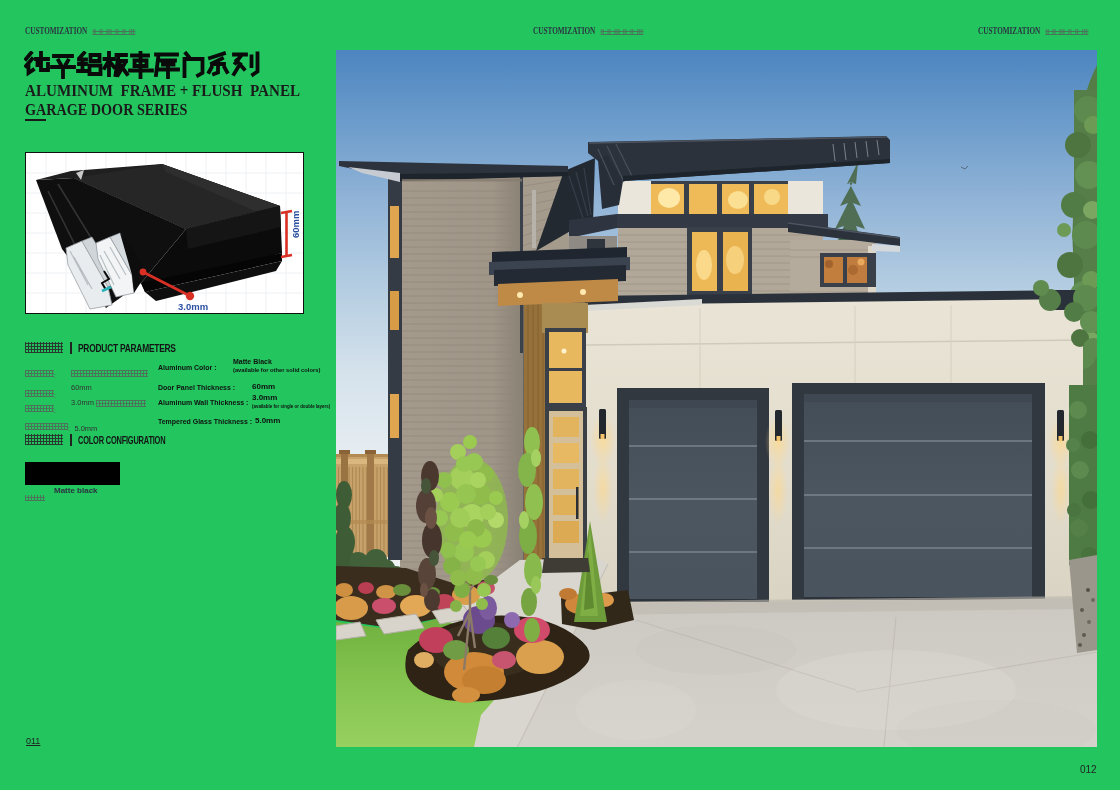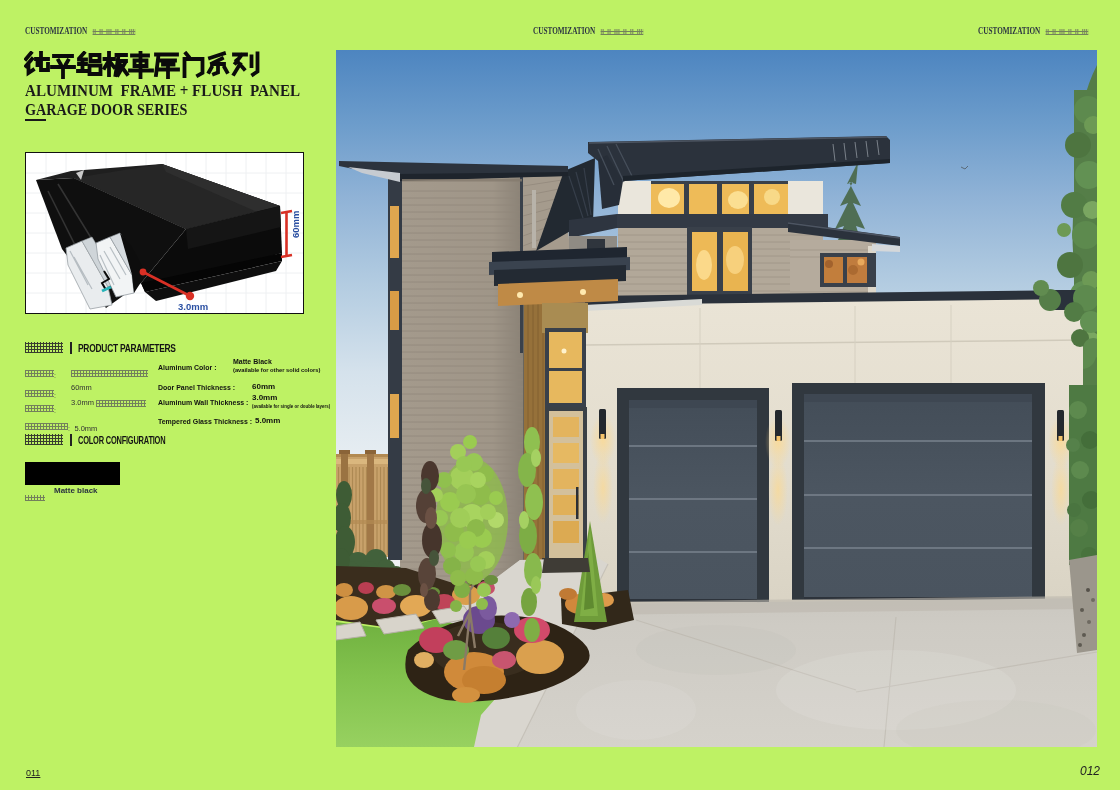--- a/index.html
+++ b/index.html
@@ -1,16 +1,16 @@
 <!DOCTYPE html>
 <html><head>
 <meta charset="utf-8">
 <style>
 html,body{margin:0;padding:0;background:#fff;}
-#page{position:relative;width:1120px;height:790px;background:#bef264;overflow:hidden;
+#page{position:relative;width:1120px;height:790px;background:#22c55e;overflow:hidden;
   font-family:"Liberation Sans",sans-serif;}
 .abs{position:absolute;}
 .hdr{font-family:"Liberation Serif",serif;font-weight:bold;font-size:9.5px;
   color:#2c3542;white-space:nowrap;transform:scaleX(.76);transform-origin:0 0;}
 .cn{display:inline-block;vertical-align:middle;opacity:.9;
   background:repeating-linear-gradient(90deg,#2a2a2a 0,#2a2a2a 1px,transparent 1px,transparent 3px),
   repeating-linear-gradient(0deg,#2a2a2a 0,#2a2a2a 1px,transparent 1px,transparent 3px);}
 .cng{opacity:.75;background:repeating-linear-gradient(90deg,#5a5a5a 0,#5a5a5a 1px,transparent 1px,transparent 3px),
   repeating-linear-gradient(0deg,#5a5a5a 0,#5a5a5a 1px,transparent 1px,transparent 3px);}
 .lbl{font-size:7.5px;color:#3a3a3a;}
@@ -613,16 +613,16 @@
 <circle cx="746" cy="560" r="2" fill="#5e5a52"></circle>
           <circle cx="753" cy="572" r="2" fill="#6e6a61"></circle>
 <circle cx="748" cy="585" r="2" fill="#5e5a52"></circle>
           <circle cx="757" cy="550" r="2" fill="#6e6a61"></circle>
 <circle cx="744" cy="595" r="2" fill="#5e5a52"></circle>
           <circle cx="752" cy="540" r="2" fill="#55514a"></circle>
 </g>
 </svg>
 </div>
 
-<div class="abs" style="left:26px;top:768px;font-size:9px;color:#222;text-decoration:underline;">011</div>
-
-<div class="abs" style="left:1080px;top:764px;font-size:12px;color:#222;font-style:italic;">012</div>
+<div class="abs" style="left:26px;top:736px;font-size:9px;color:#222;text-decoration:underline;">011</div>
+
+<div class="abs" style="left:1080px;top:764px;font-size:10px;color:#222;">012</div>
 </div>
 
 </body></html>

